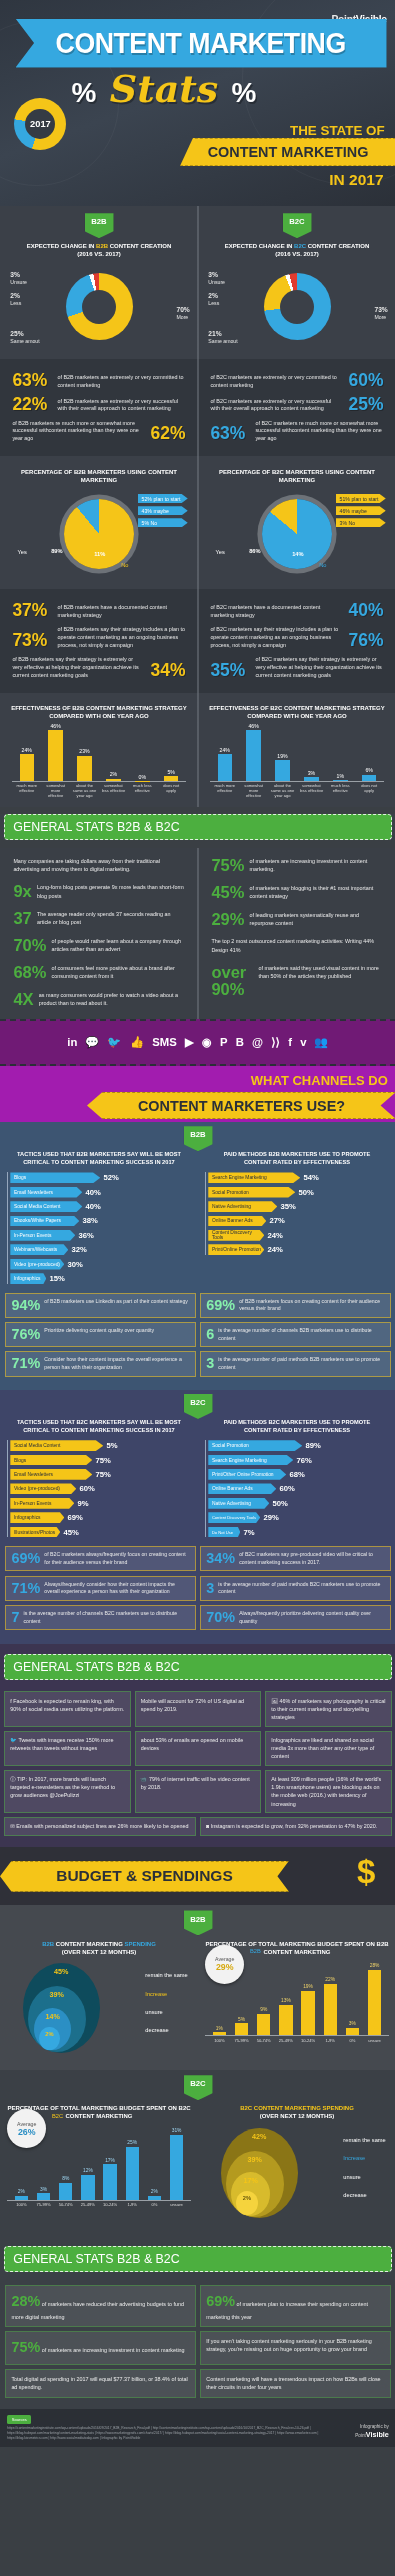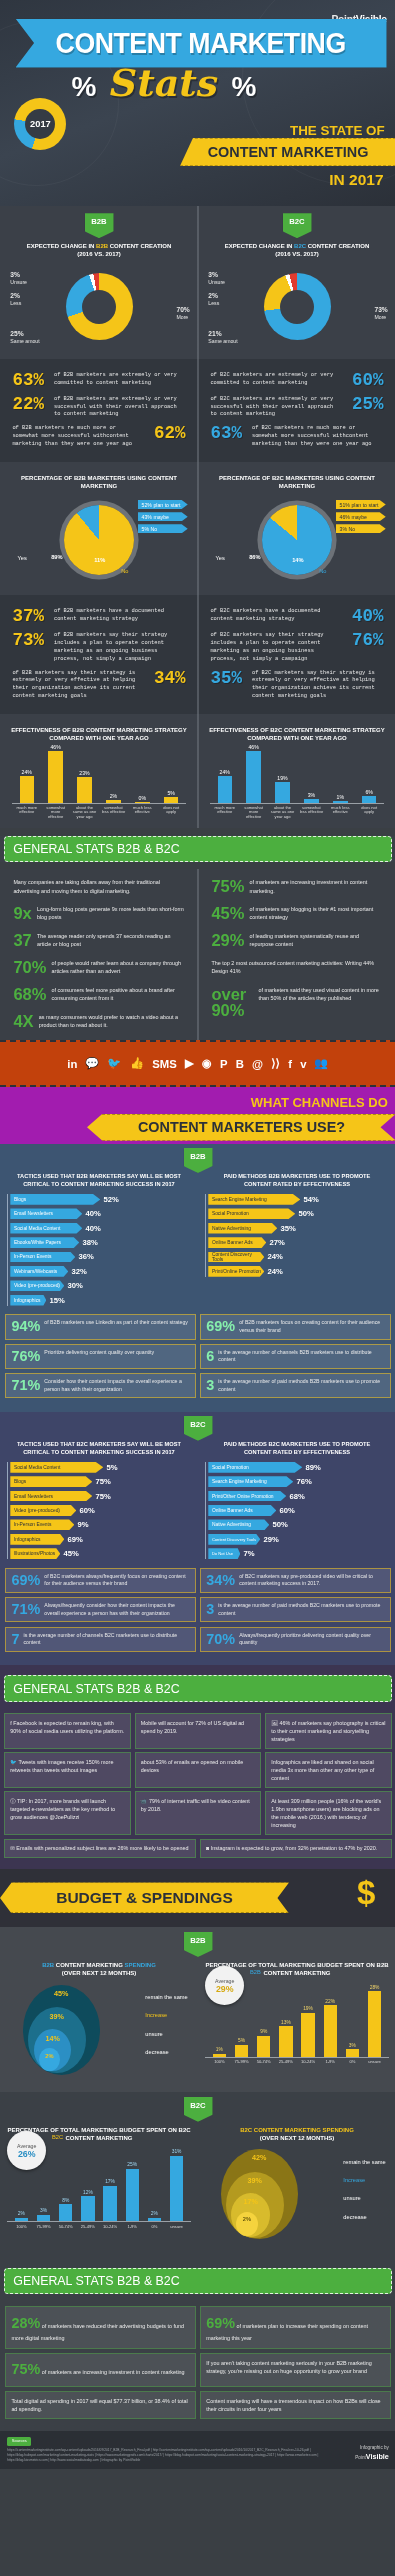--- a/index.html
+++ b/index.html
@@ -24,21 +24,21 @@
     background:#35a8e0; display:flex; align-items:center; justify-content:center;
     clip-path: polygon(0 0, 100% 0, 100% 100%, 0 100%, 5% 50%);
     box-shadow:0 3.1px 7.2px rgba(0,0,0,.35);
   }
   .ribbon h1{
     font-family:"Liberation Sans Narrow","Liberation Sans",sans-serif;
     font-size:29px; letter-spacing:-0.5px; font-weight:bold; color:#fff;
     text-shadow:1px 1.5px 0 rgba(0,0,0,.25); transform:scaleX(.92);
   }
   .stats-script{
-    position:absolute; top:60px; left:0; width:328px; text-align:center;
+    position:absolute; top:66px; left:0; width:328px; text-align:center;
     font-family:"DejaVu Serif",serif; font-style:italic; font-weight:bold;
     font-size:38px; color:#f5c518; text-shadow:1.5px 2.1px 0 rgba(0,0,0,.3);
   }
   .stats-script .pct{ color:#fff; font-family:"Liberation Sans",sans-serif; font-style:normal; font-size:28px;}
   .donut2017{
     position:absolute; left:14.4px; top:98px; width:52px;height:52px;border-radius:50%;
     background: conic-gradient(#f5c518 0 55%, #35a8e0 55% 78%, #f5c518 78% 100%);
     display:flex;align-items:center;justify-content:center;
   }
   .donut2017::after{content:"";position:absolute;width:30px;height:30px;border-radius:50%;background:#353b44;}
@@ -81,21 +81,21 @@
 
   
   .donutbox{position:relative;height:90px;display:flex;align-items:center;justify-content:center;}
   .donut{width:67px;height:67px;border-radius:50%;position:relative;}
   .donut::after{content:"";position:absolute;left:50%;top:50%;transform:translate(-50%,-50%);
     width:34px;height:34px;border-radius:50%;background:inherit;background:#3b4048;}
   .dlbl{position:absolute;font-size:5.2px;line-height:1.2;color:#e8e8e8;}
   .dlbl b{display:block;font-size:6.7px;font-weight:bold;}
 
   
-  .statrow{display:flex;align-items:flex-start;gap:10px;margin:6.2px 5.2px;font-family:Liberation Mono, monospace;}
+  .statrow{display:flex;align-items:flex-end;gap:10px;margin:6.2px 5.2px;}
   .bignum{font-size:17.5px;font-weight:bold;line-height:1;text-shadow:1px 1px 0 rgba(0,0,0,.25);}
   .bignum.y{color:#f5c518;} .bignum.b{color:#35a8e0;}
   .stxt{font-size:5.4px;line-height:1.45;color:#e9e9e9;}
 
   
   .piebox{position:relative;height:95px;display:flex;align-items:center;justify-content:center;}
   .pie{width:70px;height:70px;border-radius:50%;position:relative;
     box-shadow:0 0 0 4.6px #6d7278;}
   .arrowlist{position:absolute;right:3.1px;top:7.2px;display:flex;flex-direction:column;gap:3.1px;}
   .arrowtag{font-size:5.2px;color:#fff;padding:1.5px 7.2px 1.5px 4.1px;
@@ -117,21 +117,21 @@
   .greenbar h2{font-size:12.4px;font-weight:normal;color:#fff;
     font-family:"Liberation Sans",sans-serif;}
 
   
   .grn{background:#3a3f46;padding:4.1px 0 6.2px;position:relative;}
   .grow{display:flex;align-items:flex-start;gap:5.2px;padding:5.2px 6.2px;}
   .gtext{font-size:5.4px;line-height:1.5;color:#ececec;}
   .gbig{font-size:16.5px;font-weight:bold;color:#4caf3f;line-height:1;}
 
   
-  .socialstrip{background:#c2410c;height:47px;position:relative;display:flex;
+  .socialstrip{background:#701a75;height:47px;position:relative;display:flex;
     align-items:center;justify-content:center;gap:8.2px;
     border-top:2.1px dashed #2b3038;border-bottom:2.1px dashed #2b3038;}
   .socialstrip span{font-size:11.3px;color:#fff;font-weight:bold;}
 
   
   .chanhdr{background:#a21caf;padding:7.2px 0 3.1px;position:relative;}
   .chantitle{text-align:right;padding-right:8.2px;color:#f5c518;font-weight:bold;
     font-size:13px;font-family:"Liberation Sans Narrow","Liberation Sans",sans-serif;}
   .chanband{margin:4.1px 0 0 auto;width:309px;background:#f5c518;height:27px;
     clip-path:polygon(5% 0,100% 0,95% 50%,100% 100%,5% 100%,0 50%);

